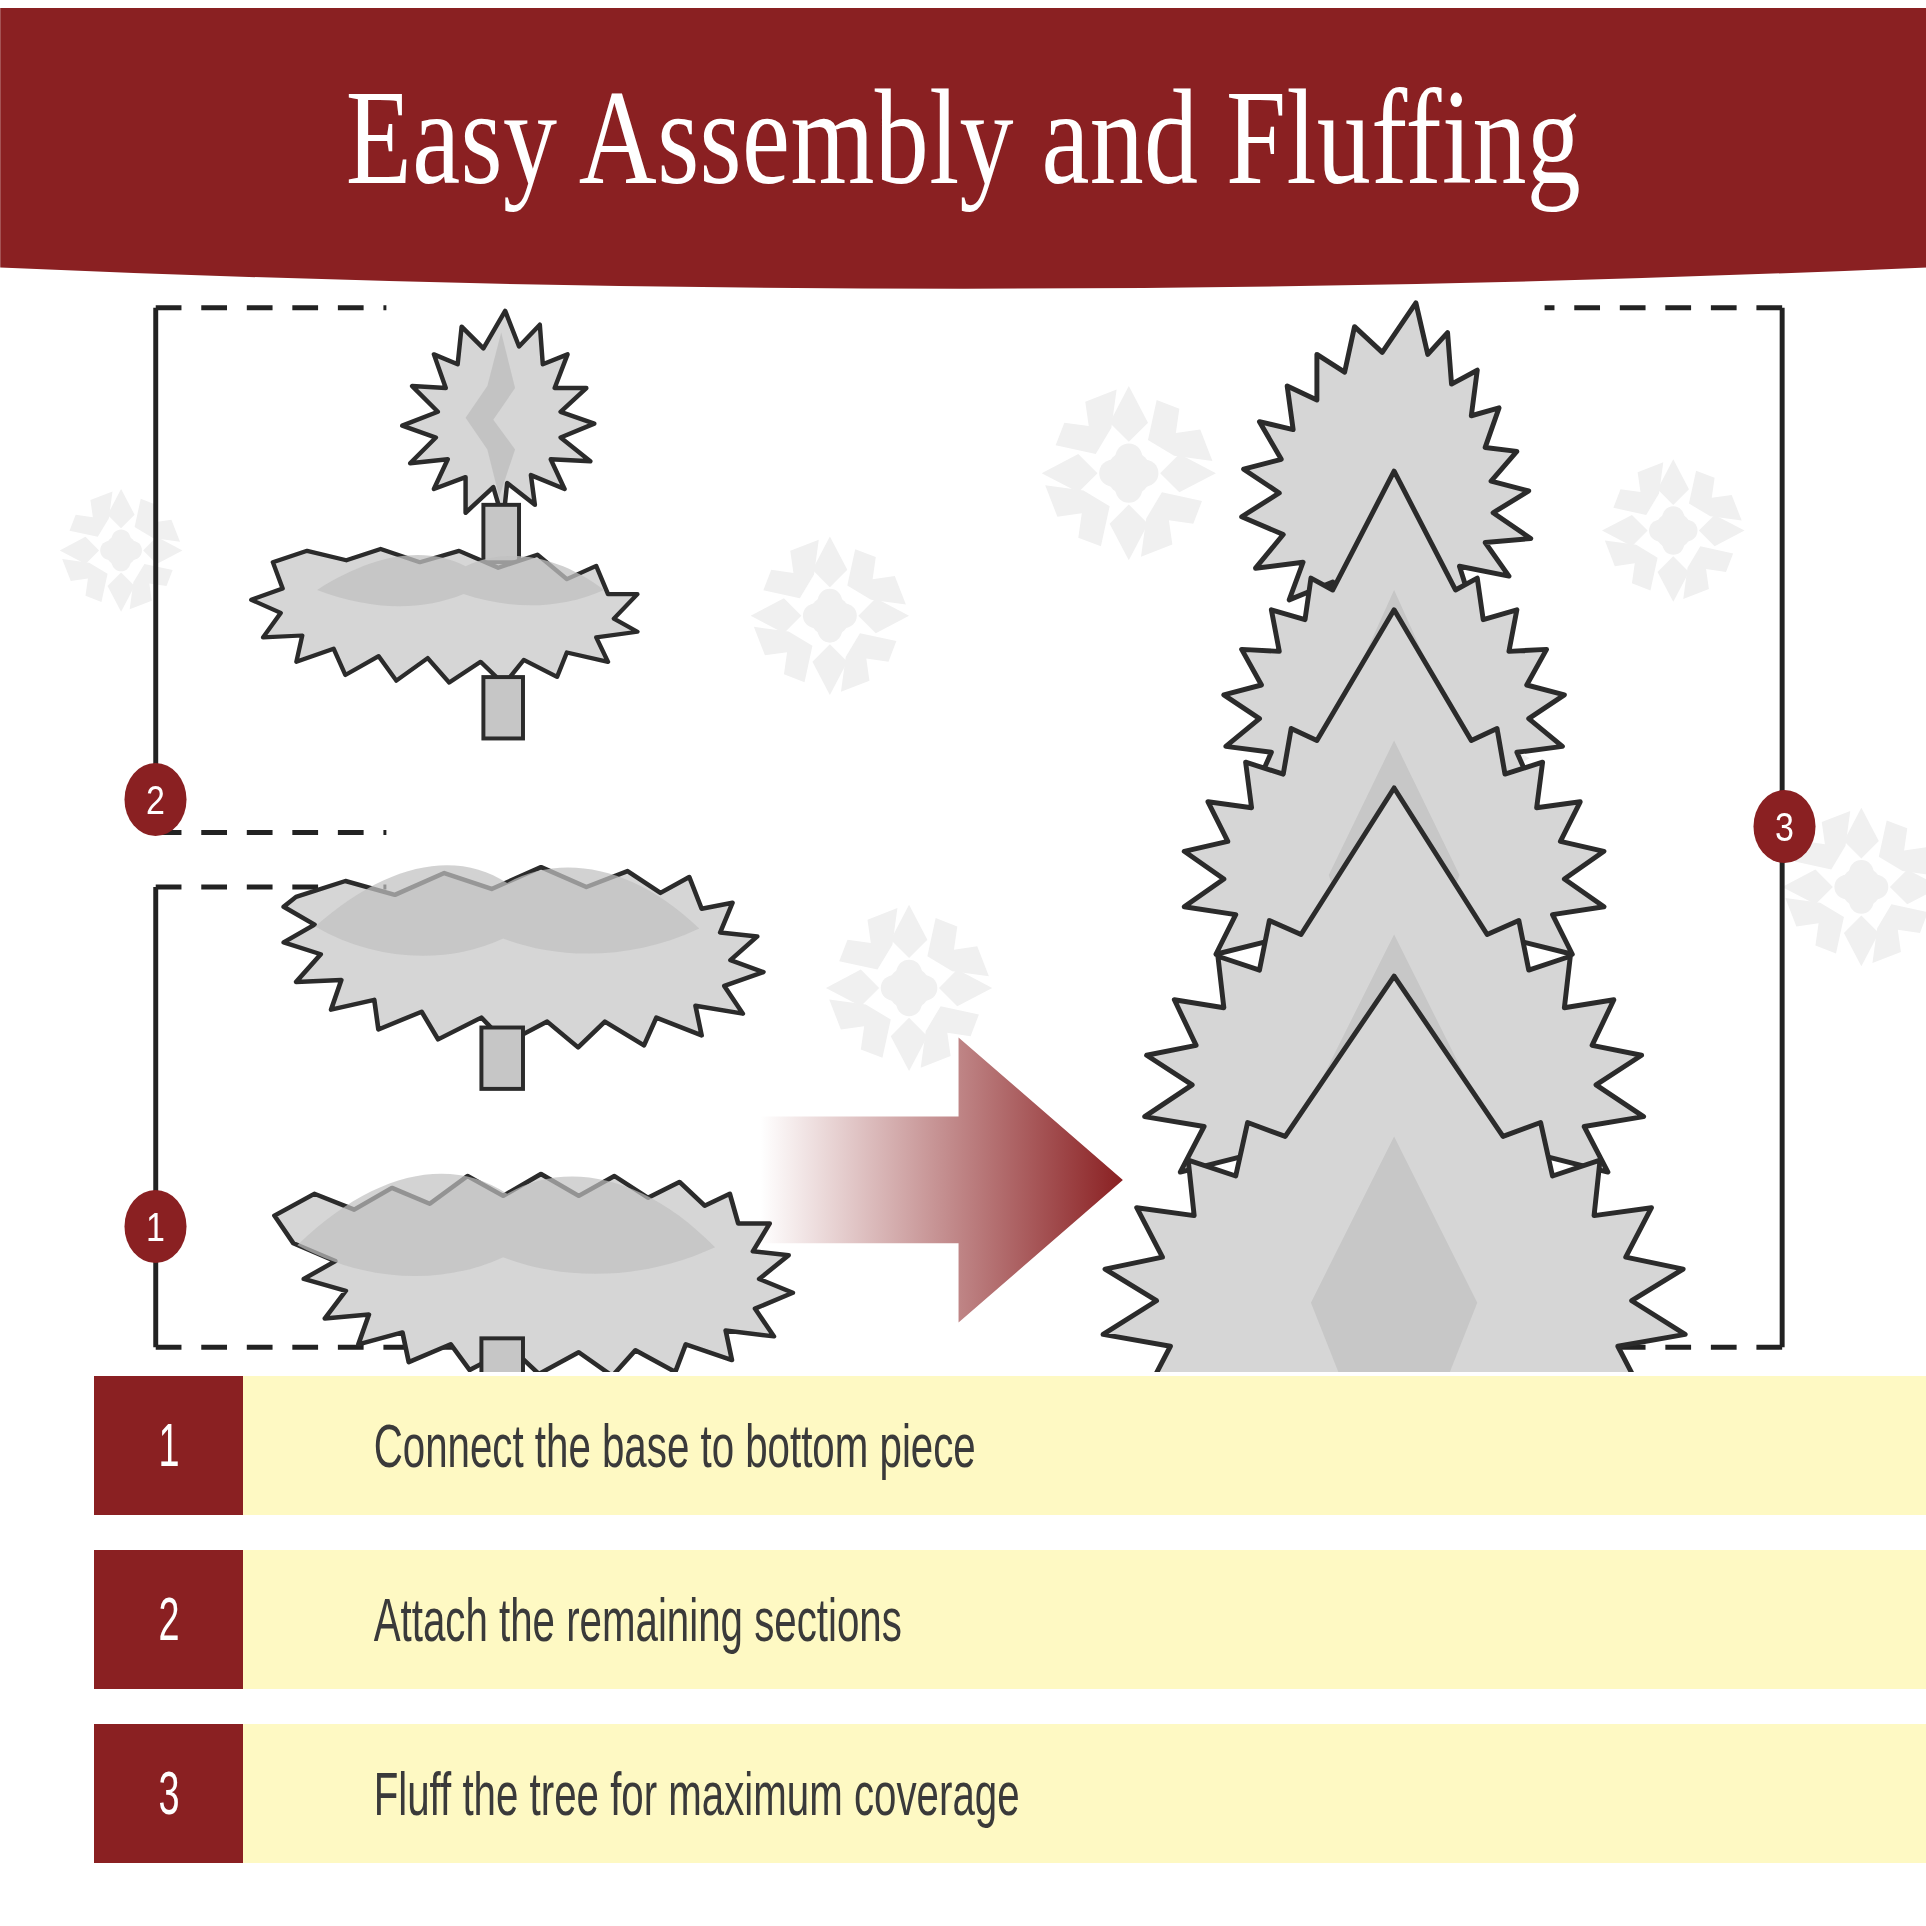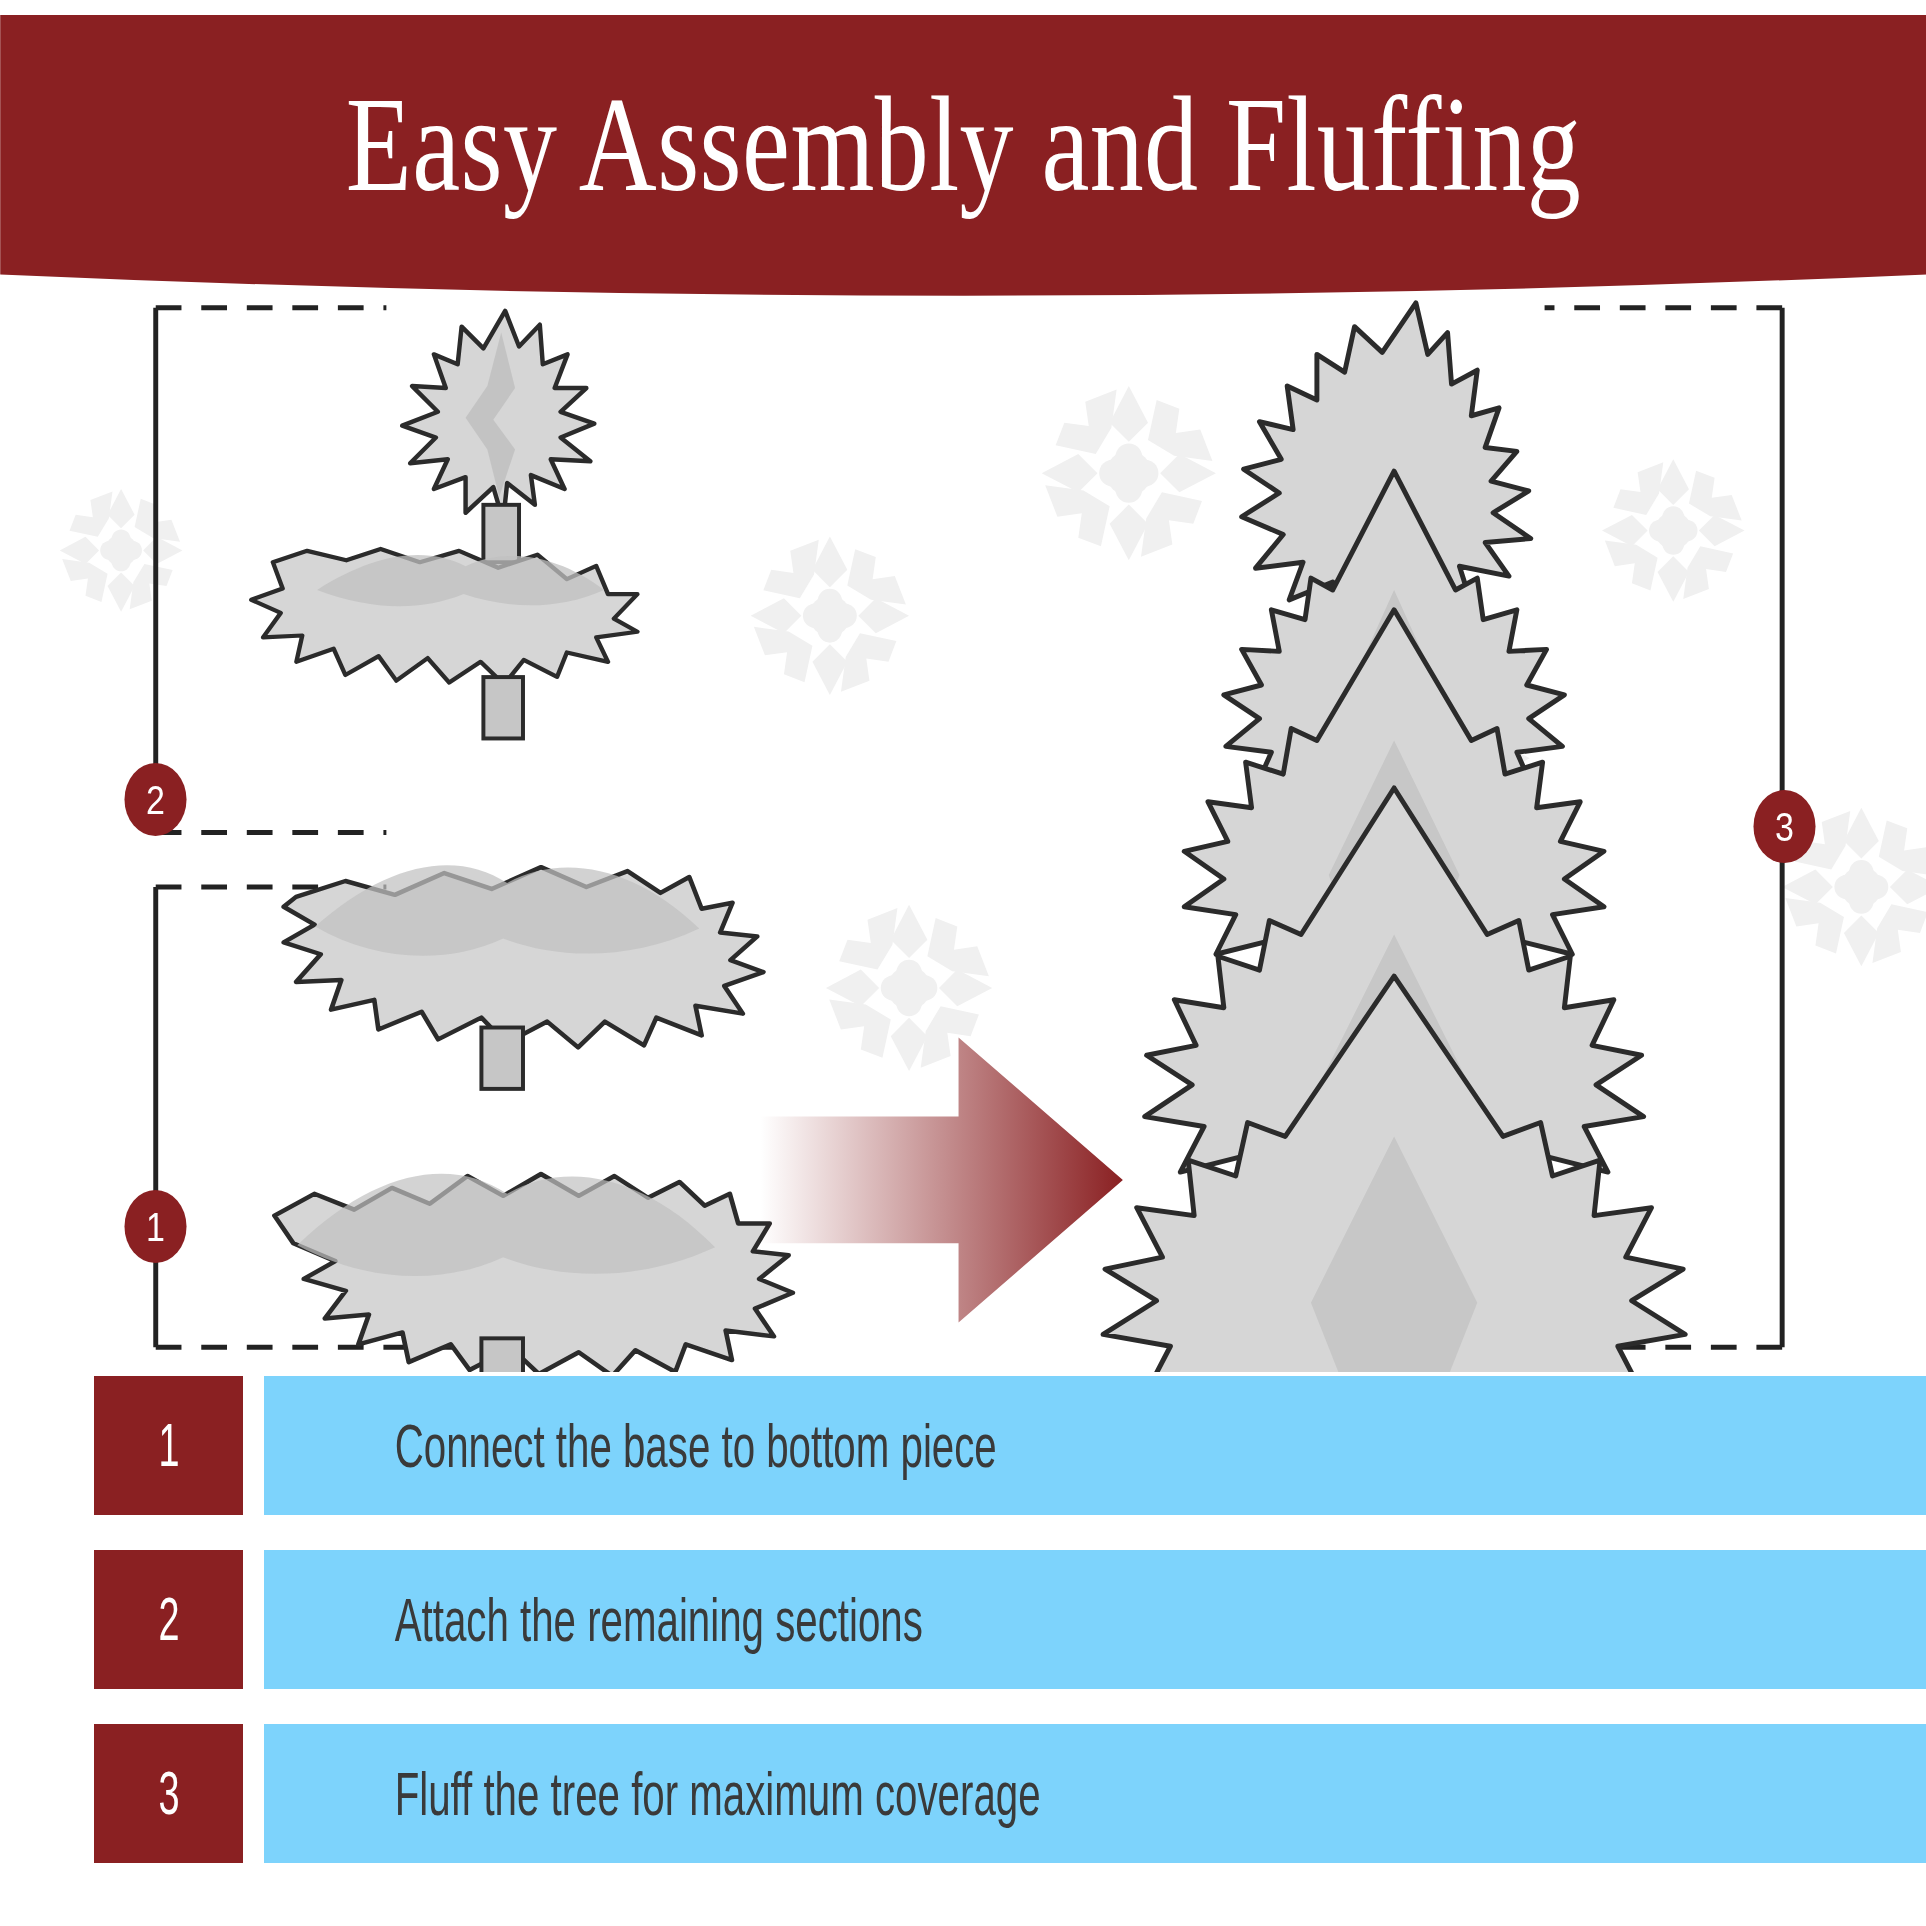--- a/index.html
+++ b/index.html
@@ -6,21 +6,21 @@
   body{
     width:1927px;height:1927px;
     background:#ffffff;
     font-family:"Liberation Sans", sans-serif;
     overflow:hidden;
     position:relative;
   }
   #root{position:absolute;inset:0;}
 
   
-  .header-wrap{position:absolute;left:0;top:15px;width:1927px;height:297px;overflow:hidden;}
+  .header-wrap{position:absolute;left:0;top:8px;width:1927px;height:297px;overflow:hidden;}
   .header-svg{position:absolute;left:0;top:0;}
   .header-title{
     position:absolute;left:0;top:0;width:1927px;height:259px;
     display:flex;align-items:center;justify-content:center;
     font-family:"Liberation Serif", serif;
     font-size:135px;line-height:1;font-weight:400;
     color:#ffffff;letter-spacing:0.5px;
     white-space:nowrap;
     transform:scaleX(0.80);
   }
@@ -58,23 +58,23 @@
     color:#ffffff;
     display:flex;align-items:center;justify-content:center;
     font-family:"Liberation Sans", sans-serif;
     font-size:61px;font-weight:300;line-height:1;
     transform-origin:center;
     flex:0 0 149px;
   }
   .legend-num span{display:block;transform:scaleX(0.62);}
   .legend-bar{
     flex:1 1 auto;
-    background:#7dd3fc;
+    background:#fef9c3;
     display:flex;align-items:center;
-    margin-left:21px;
+    margin-left:0;
   }
   .legend-text{
     font-family:"Liberation Sans", sans-serif;
     font-size:61px;
     color:#3a3a3a;
     font-weight:300;
     white-space:nowrap;
     transform:scaleX(0.66);
     transform-origin:left center;
     padding-left:198px;

